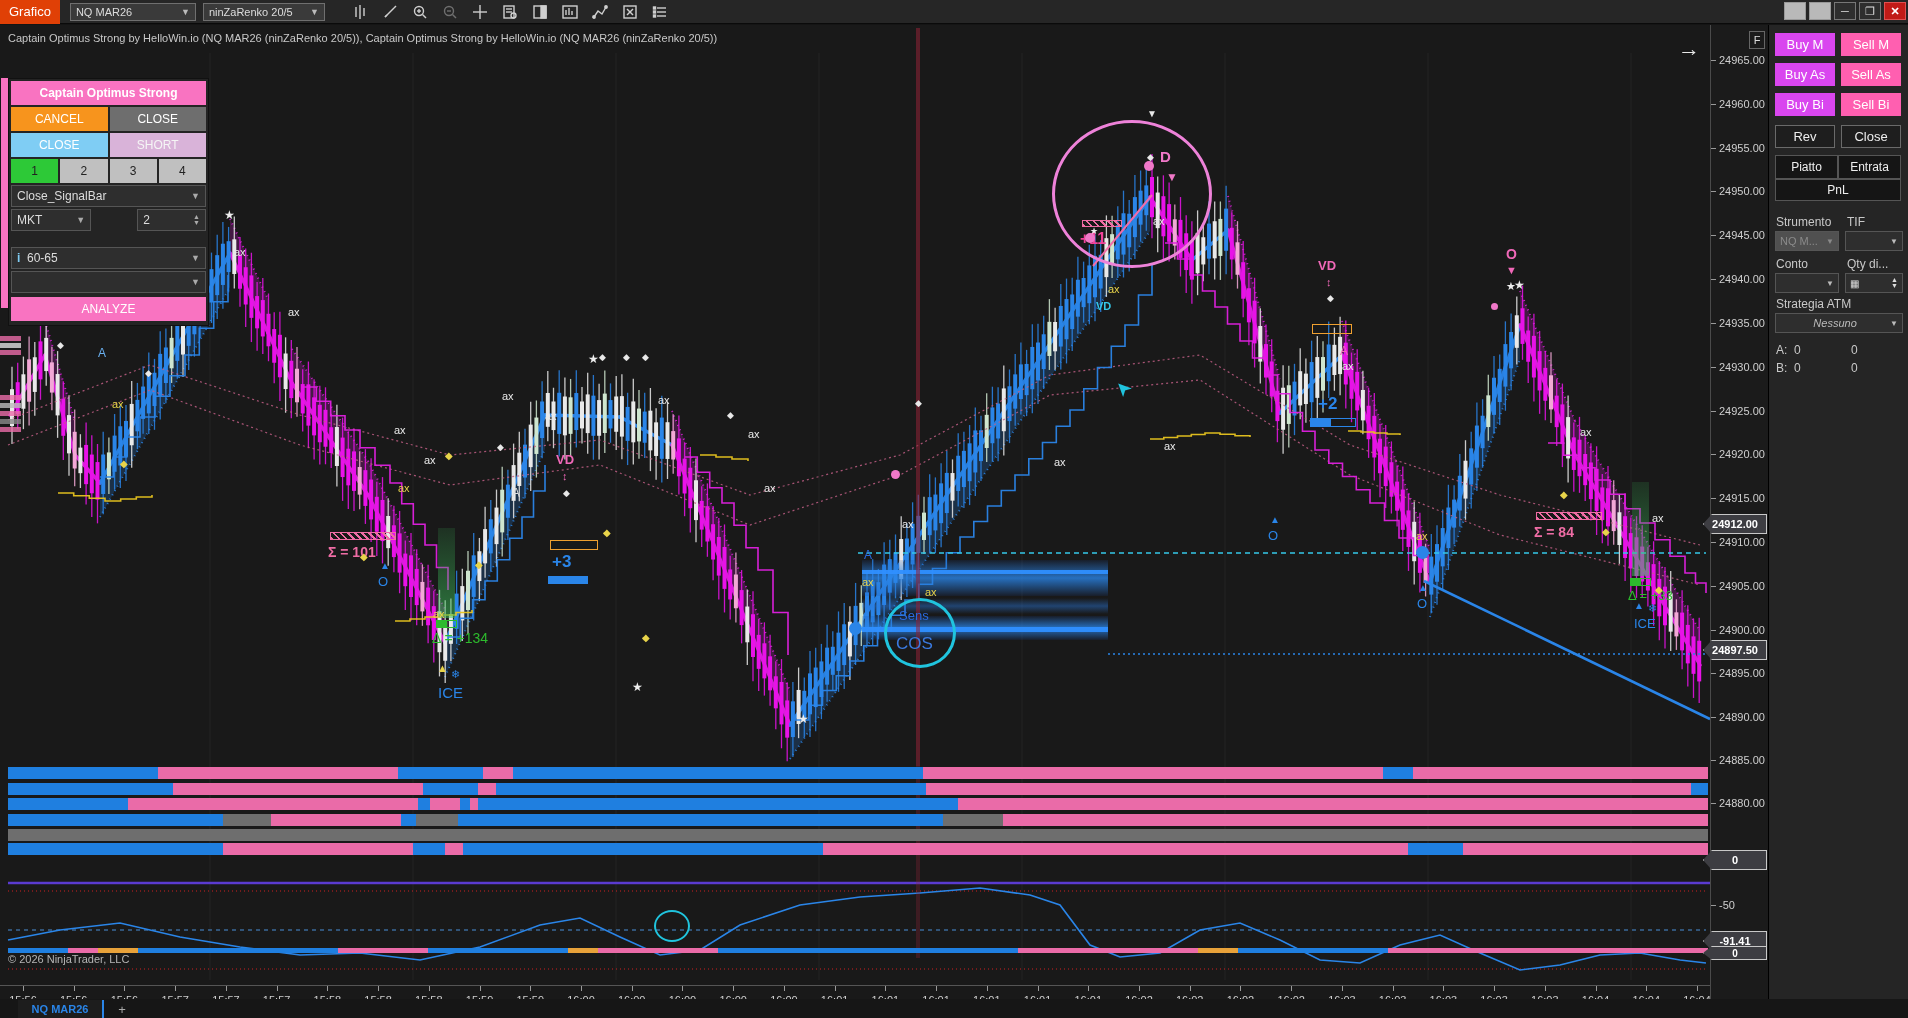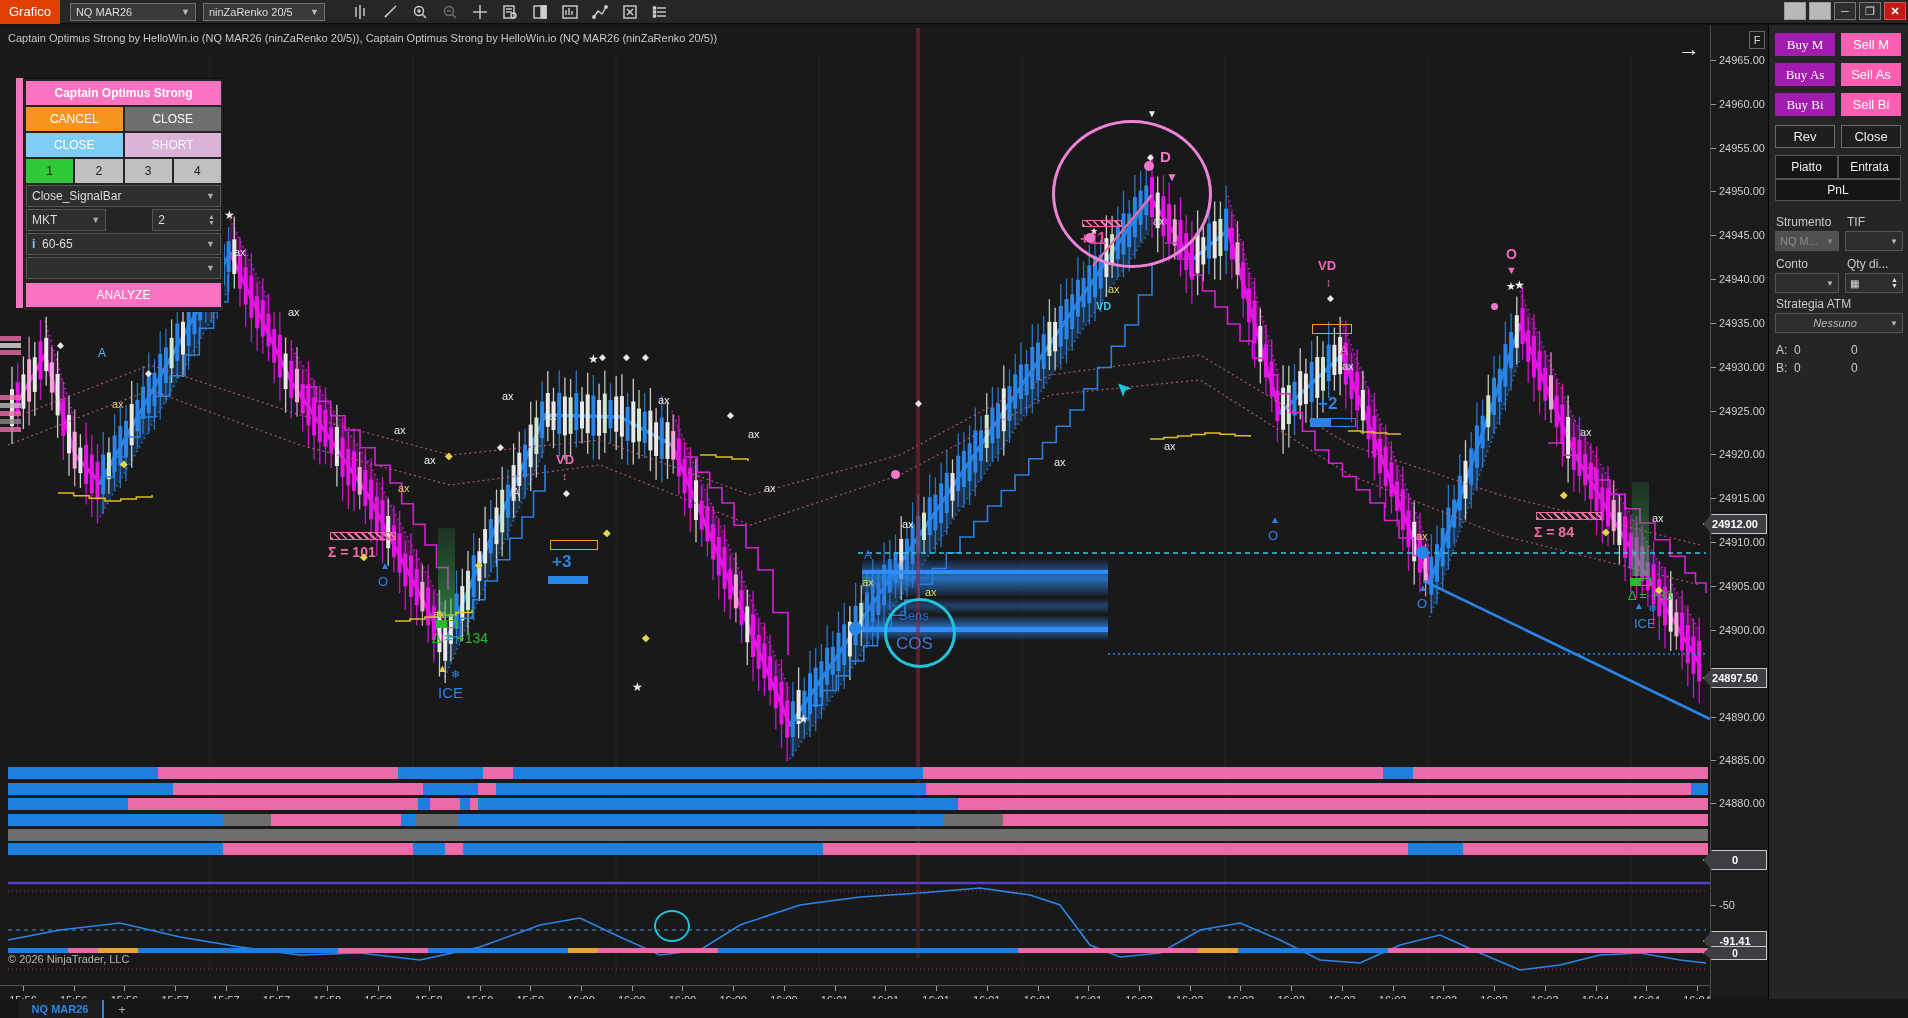--- a/index.html
+++ b/index.html
@@ -19,21 +19,21 @@
   #win-controls { position:absolute; right:2px; top:2px; display:flex; gap:3px; }
   .wbtn { width:22px; height:18px; display:flex; align-items:center; justify-content:center;
     font-size:11px; color:#ddd; background:#2e2e2e; border:1px solid #777; }
   .wbtn.blank { background:#b9b9b9; border:1px solid #999; }
   .wbtn.close { background:#c11b17; border:1px solid #e05050; color:#fff; font-weight:bold; }
   
   #chart-title { position:absolute; left:8px; top:32px; color:#c8c8c8; font-size:11px; z-index:30;}
   #chart-area { position:absolute; left:0; top:25px; width:1710px; height:975px; background:#191919; overflow:hidden;}
   #go-arrow { position:absolute; left:1678px; top:36px; color:#e8e8e8; font-size:22px; z-index:30;}
   
-  #strategy { position:absolute; left:16px; top:78px; width:208px; z-index:40; font-size:12px;}
+  #strategy { position:absolute; left:1px; top:78px; width:208px; z-index:40; font-size:12px;}
   #strategy .edge { position:absolute; left:0; top:0; bottom:0; width:7px; background:#f973c1; }
   #strategy .inner { margin-left:7px; background:#242424; border:1px solid #111; }
   .srow { display:flex; height:24px; margin-bottom:2px; }
   .sbtn { flex:1; display:flex; align-items:center; justify-content:center; color:#fff;
     font-size:12px; margin-right:2px; }
   .sbtn:last-child { margin-right:0; }
   .shead { background:#f973c1; color:#fff; font-weight:bold; height:24px; display:flex;
     align-items:center; justify-content:center; margin-bottom:2px;}
   .sdd { background:#2e2e2e; border:1px solid #555; color:#ddd; height:22px; display:flex;
     align-items:center; justify-content:space-between; padding:0 5px; margin-bottom:2px; font-size:12px;}
@@ -50,21 +50,21 @@
     display:flex; align-items:center; justify-content:center;
     clip-path:polygon(0 50%, 14% 0, 100% 0, 100% 100%, 14% 100%); z-index:25;}
   .pmarker.small { font-size:10px; height:14px; }
   #axis-f { position:absolute; right:3px; top:6px; width:16px; height:18px; border:1px solid #666;
     color:#ddd; font-size:11px; display:flex; align-items:center; justify-content:center; }
   
   #order-panel { position:absolute; left:1768px; top:25px; width:140px; height:993px;
     background:#252525; border-left:1px solid #000; z-index:40; font-size:11px; color:#ccc;}
   .obtn { position:absolute; width:60px; height:23px; display:flex; align-items:center;
     justify-content:center; font-size:13px; color:#fff; overflow:hidden; white-space:nowrap;}
-  .obtn.buy { background:#a21caf;font-family:Liberation Serif, serif; }
+  .obtn.buy { background:#d946ef; }
   .obtn.sell { background:#ff5fb0; }
   .obtn.flat { background:#1e1e1e; border:1px solid #6a6a6a; color:#eee; }
   .ogrp { position:absolute; background:#151515; border:1px solid #555; color:#eee;
     display:flex; align-items:center; justify-content:center; font-size:12px;}
   .olabel { position:absolute; color:#c9c9c9; font-size:12px; }
   .odd { position:absolute; background:#2e2e2e; border:1px solid #555; height:20px; color:#bbb;
     display:flex; align-items:center; justify-content:space-between; padding:0 4px; font-size:11px;}
   .odd.dis { background:#505050; color:#8a8a8a; }
   
   #stripes { position:absolute; left:8px; top:0; width:1700px; z-index:12; }
@@ -1152,21 +1152,21 @@
     <div class="srow" id="qty-row">
         <div class="sbtn" style="background: rgb(45, 201, 55); color: rgb(34, 34, 34);">1</div>
         <div class="sbtn" style="background: rgb(192, 192, 192); color: rgb(34, 34, 34);">2</div>
         <div class="sbtn" style="background: rgb(192, 192, 192); color: rgb(34, 34, 34);">3</div>
         <div class="sbtn" style="background: rgb(192, 192, 192); color: rgb(34, 34, 34);">4</div>
       </div>
     <div class="sdd">
       <span>Close_SignalBar</span>
         <span class="arr">▼</span>
     </div>
-    <div style="display:flex;margin-bottom:2px;gap:44px;">
+    <div style="display:flex;margin-bottom:16px;gap:44px;">
       <div class="sdd" style="flex:1.2;margin-bottom:0;">
         <span>MKT</span>
           <span class="arr">▼</span>
       </div>
       <div class="sdd" style="flex:1;margin:0 0 0 2px;">
         <span>2</span>
         <span class="spin">▲<br>▼</span>
       </div>
     </div>
     <div class="sdd">
@@ -1251,21 +1251,21 @@
     </div>
     <div class="ptick" style="top: 728px;">
       <span class="dash"></span>
       <span class="lb">24885.00</span>
     </div>
     <div class="ptick" style="top: 771px;">
       <span class="dash"></span>
       <span class="lb">24880.00</span>
     </div>
     <div class="pmarker" style="top: 489px;">24912.00</div>
-    <div class="pmarker" style="top: 615px; margin-top: 28px;">24897.50</div>
+    <div class="pmarker" style="top: 615px;">24897.50</div>
     <div class="pmarker" style="top: 825px;">0</div>
     <div class="pmarker" style="top: 906px; text-align: center;">-91.41</div>
     <div class="pmarker small" style="top: 921px;">0</div>
     <div class="ptick" style="top: 873px;">
       <span class="dash"></span>
       <span class="lb">-50</span>
     </div>
   </div>
 
 <div id="order-panel">

